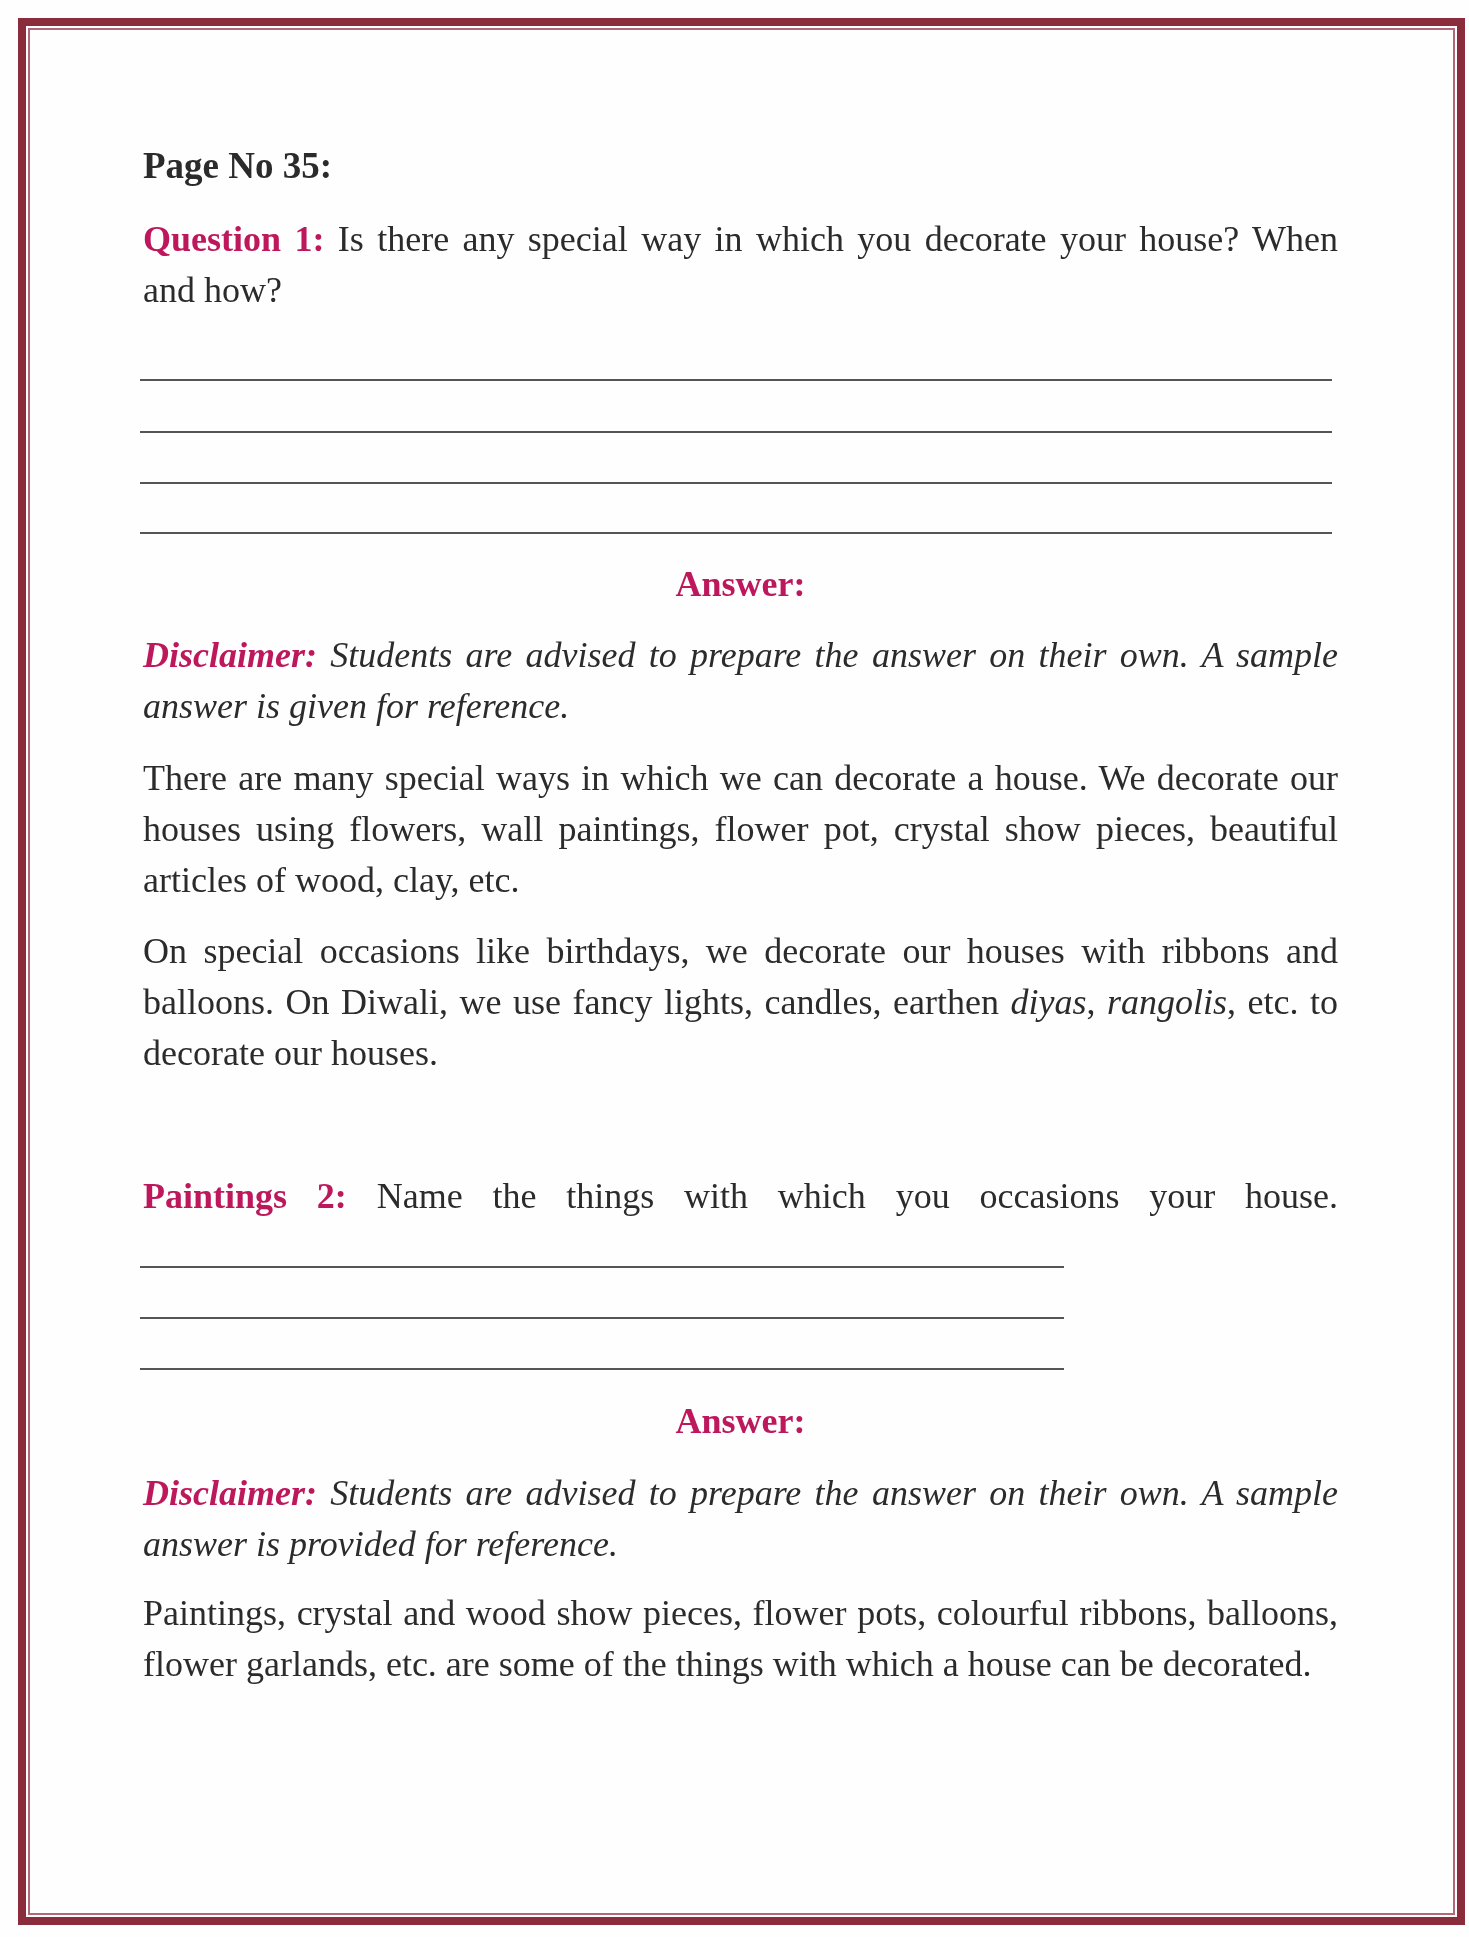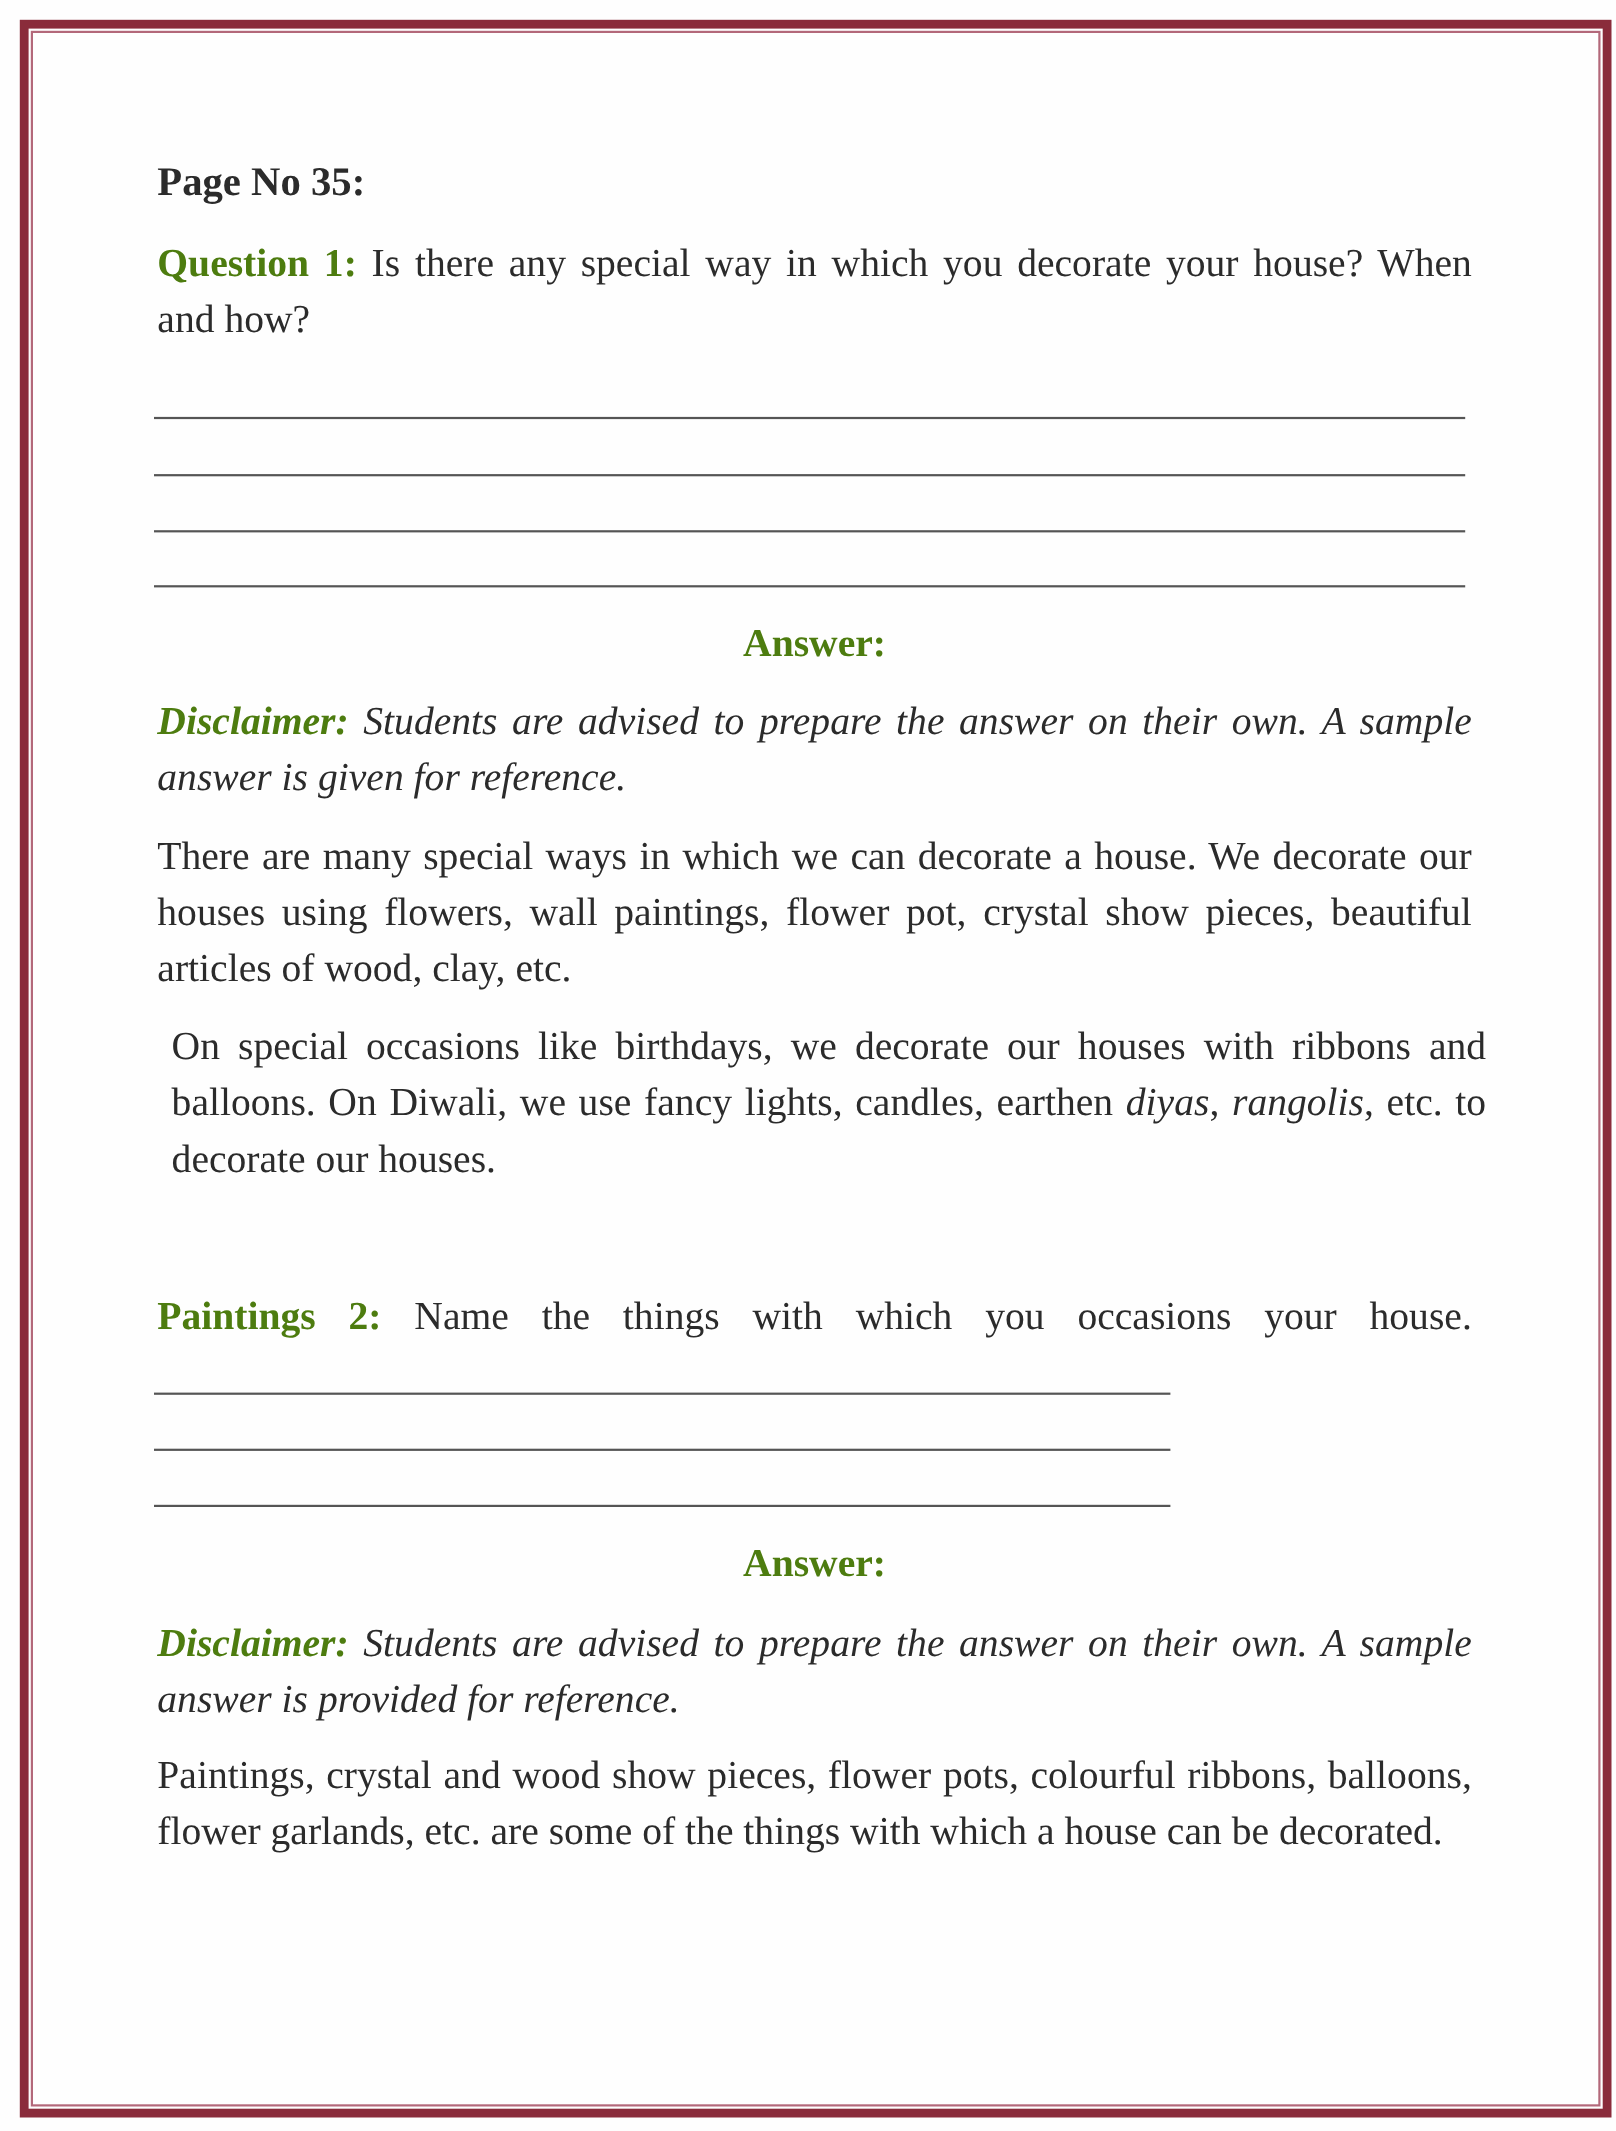--- a/index.html
+++ b/index.html
@@ -24,21 +24,21 @@
     position: absolute; left: 143px; top: 0; width: 1195px;
   }
   .abs { position: absolute; left: 0; width: 1195px; }
   .line-text { font-size: 36px; line-height: 51px; white-space: nowrap; text-align: center; }
   .para { font-size: 36px; line-height: 51px; text-align: justify; text-align-last: left; }
   .just-last { text-align-last: justify; }
   .title {
     position: absolute; left: 0; width: 1195px; text-align: left;
     font-weight: bold; font-size: 37px; line-height: 51px;
   }
-  b { font-weight: bold; color: #4d7c0f; }
+  b { font-weight: bold; color: #be185d; }
   .it { font-style: italic; }
   .rule {
     position: absolute; left: -3px; height: 0;
     border-top: 2px solid #555;
   }
 </style>
 </head>
 <body>
 
 <div class="frame-outer"></div>
@@ -60,21 +60,21 @@
   <div class="abs line-text" style="top:559px;">
     <b>Answer:</b>
   </div>
 
   <div class="abs para it" style="top:630px;">
     <b>Disclaimer:</b><span> Students are advised to prepare the answer on their own. A sample answer is given for reference.</span>
   </div>
 
   <div class="abs para" style="top:753px;">There are many special ways in which we can decorate a house. We decorate our houses using flowers, wall paintings, flower pot, crystal show pieces, beautiful articles of wood, clay, etc.</div>
 
-  <div class="abs para" style="top:926px;margin-left:13px;">
+  <div class="abs para" style="top:926px;">
     <span>On special occasions like birthdays, we decorate our houses with ribbons and balloons. On Diwali, we use fancy lights, candles, earthen </span><span class="it">diyas</span><span>, </span><span class="it">rangolis</span><span>, etc. to decorate our houses.</span>
   </div>
 
   <div class="abs para just-last" style="top:1171px; word-spacing:10px;">
     <b>Paintings 2:</b><span> Name the things with which you occasions your house.</span>
   </div>
 
   <div class="rule" style="top:1266px; width:924px;"></div>
   <div class="rule" style="top:1317px; width:924px;"></div>
   <div class="rule" style="top:1368px; width:924px;"></div>

